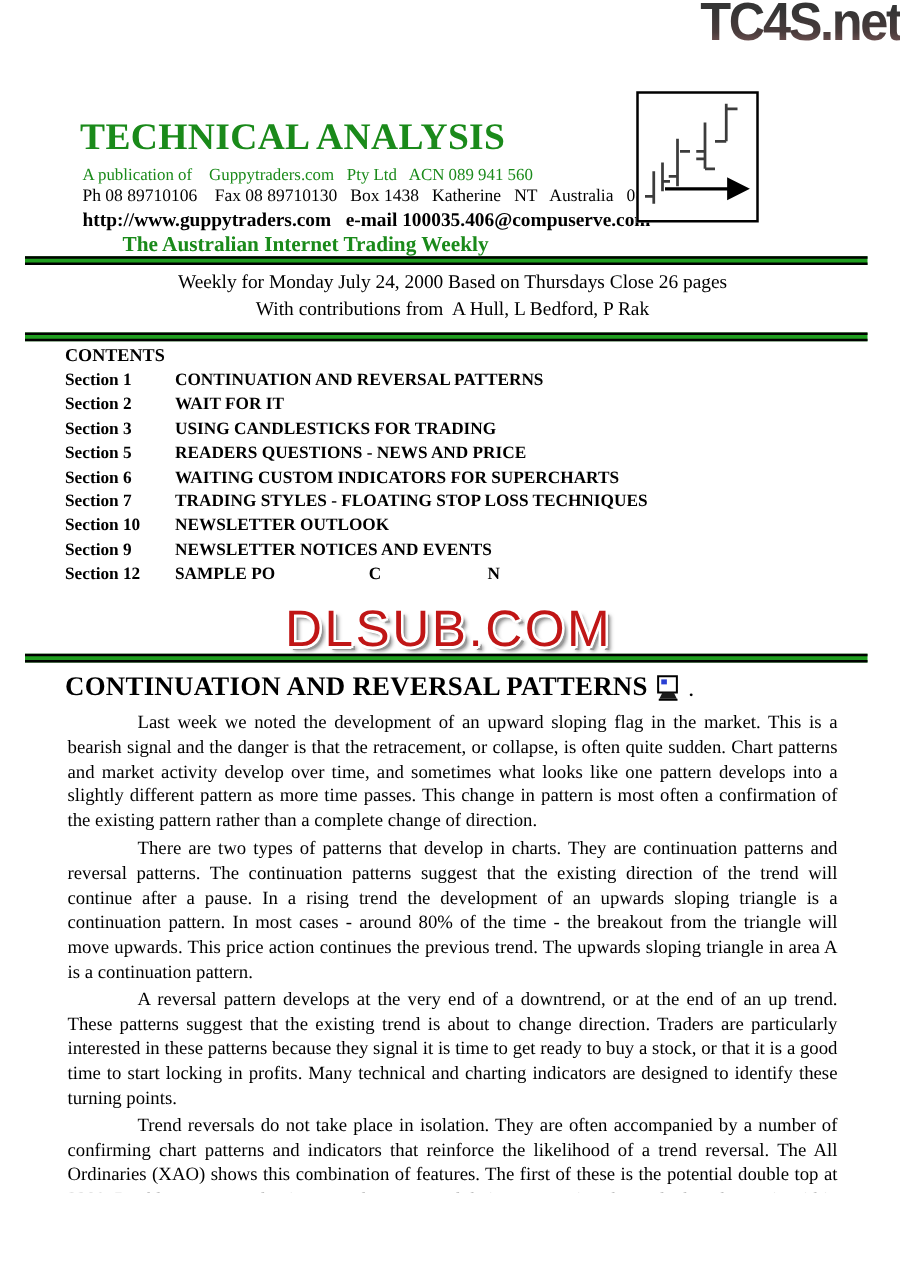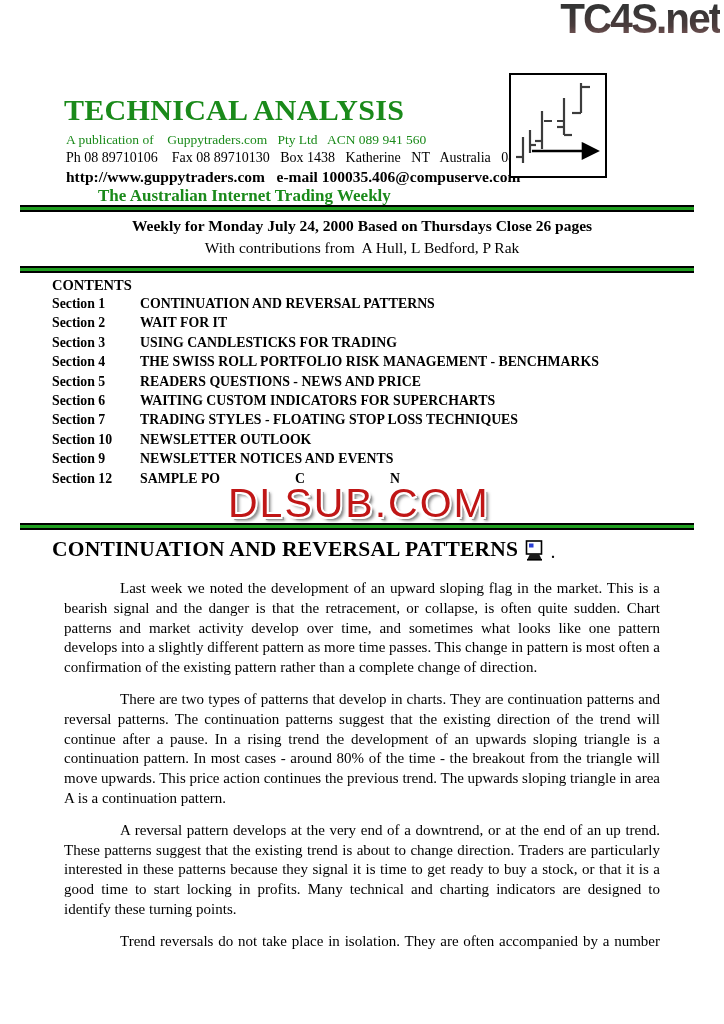--- a/index.html
+++ b/index.html
@@ -32,21 +32,21 @@
   .logobox { position:absolute; left:509px; top:73px; width:94px; height:101px; border:2px solid #000; background:#fff; }
   .logobox svg { display:block; }
 
   .rule {
     position:absolute; left:20px; width:674px; height:3px;
     background:#1f9e1f; border-top:2px solid #000; border-bottom:2px solid #000;
   }
   .rule1 { top:205px; } .rule2 { top:266px; } .rule3 { top:523px; }
 
   .issue1, .issue2 { position:absolute; left:0; right:0; text-align:center; font-size:15.5px; white-space:pre; }
-  .issue1 { top:217px;font-weight:bold; } .issue2 { top:239px; }
+  .issue1 { top:217px; } .issue2 { top:239px; }
 
   .contents-h { position:absolute; left:52px; top:277px; font-size:14.5px; font-weight:bold; }
   .toc { position:absolute; left:52px; top:296px; font-size:13.8px; font-weight:bold; }
   .toc-row { height:19.4px; display:flex; position:relative; white-space:nowrap; }
   .toc-sec { width:88px; flex:0 0 88px; }
   .frag { position:absolute; top:0; }
   .f1 { left:243px; } .f2 { left:338px; }
 
   .dlsub {
     position:absolute; left:228px; top:481px; z-index:6;
@@ -63,21 +63,21 @@
     position:absolute; left:52px; top:537px;
     font-size:21.5px; font-weight:bold; letter-spacing:.2px;
     display:flex; align-items:flex-end; gap:7px;
   }
   .article-h .mark { font-size:14px; }
 
   .bodytext {
     position:absolute; left:52px; top:567px; width:620px;
     font-size:15px; line-height:19.8px; text-align:justify;
   }
-  .bodytext p { margin:12px; text-indent:56px; }
+  .bodytext p { margin:2px; text-indent:56px; }
 
   .footer-page, .footer-date {
     position:absolute; top:1005px;
     font-family:"Liberation Sans", sans-serif; font-style:italic; font-size:15.5px;
   }
   .footer-page { left:268px; }
   .footer-date { left:380px; }
 
   .txtreme {
     position:absolute; left:432px; top:981px; z-index:6;
@@ -144,24 +144,20 @@
     </div>
     <div class="toc-row">
       <span class="toc-sec">Section 2</span>
       <span class="toc-title">WAIT FOR IT</span>
     </div>
     <div class="toc-row">
       <span class="toc-sec">Section 3</span>
       <span class="toc-title">USING CANDLESTICKS FOR TRADING</span>
     </div>
     <div class="toc-row">
-      <span class="toc-sec">Section 4</span>
-      <span class="toc-title">THE SWISS ROLL PORTFOLIO RISK MANAGEMENT - BENCHMARKS</span>
-    </div>
-    <div class="toc-row">
       <span class="toc-sec">Section 5</span>
       <span class="toc-title">READERS QUESTIONS - NEWS AND PRICE</span>
     </div>
     <div class="toc-row">
       <span class="toc-sec">Section 6</span>
       <span class="toc-title">WAITING CUSTOM INDICATORS FOR SUPERCHARTS</span>
     </div>
     <div class="toc-row">
       <span class="toc-sec">Section 7</span>
       <span class="toc-title">TRADING STYLES - FLOATING STOP LOSS TECHNIQUES</span>

